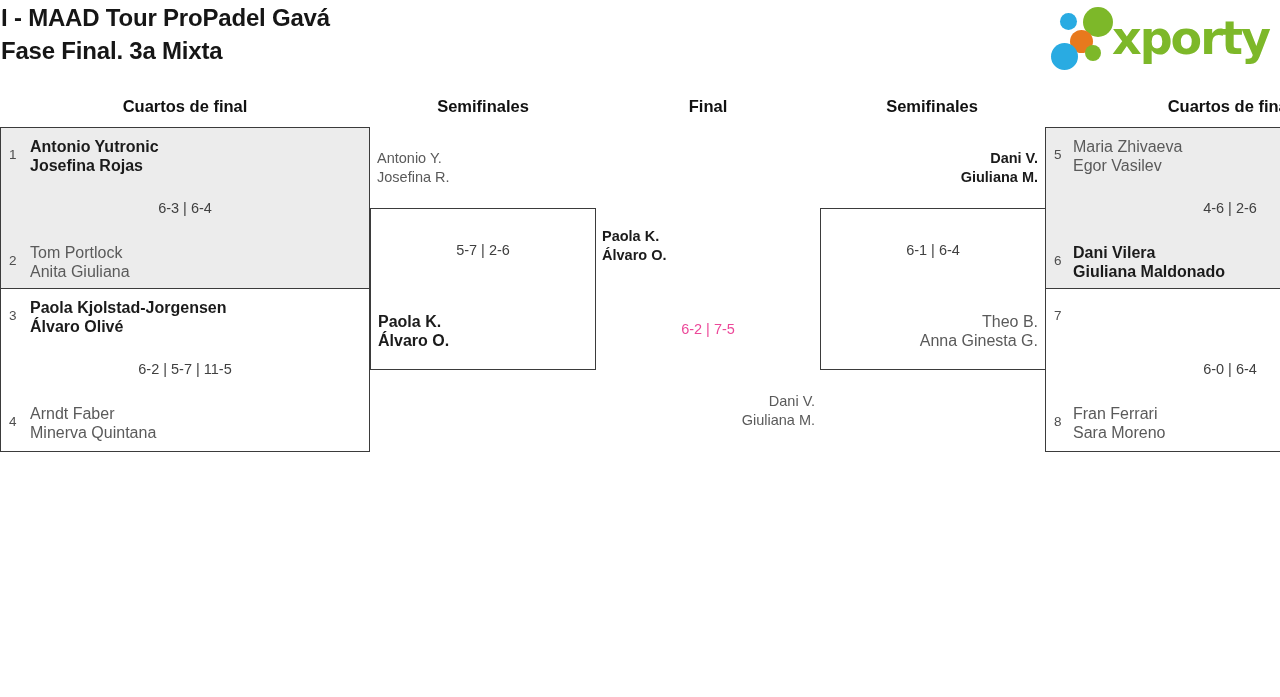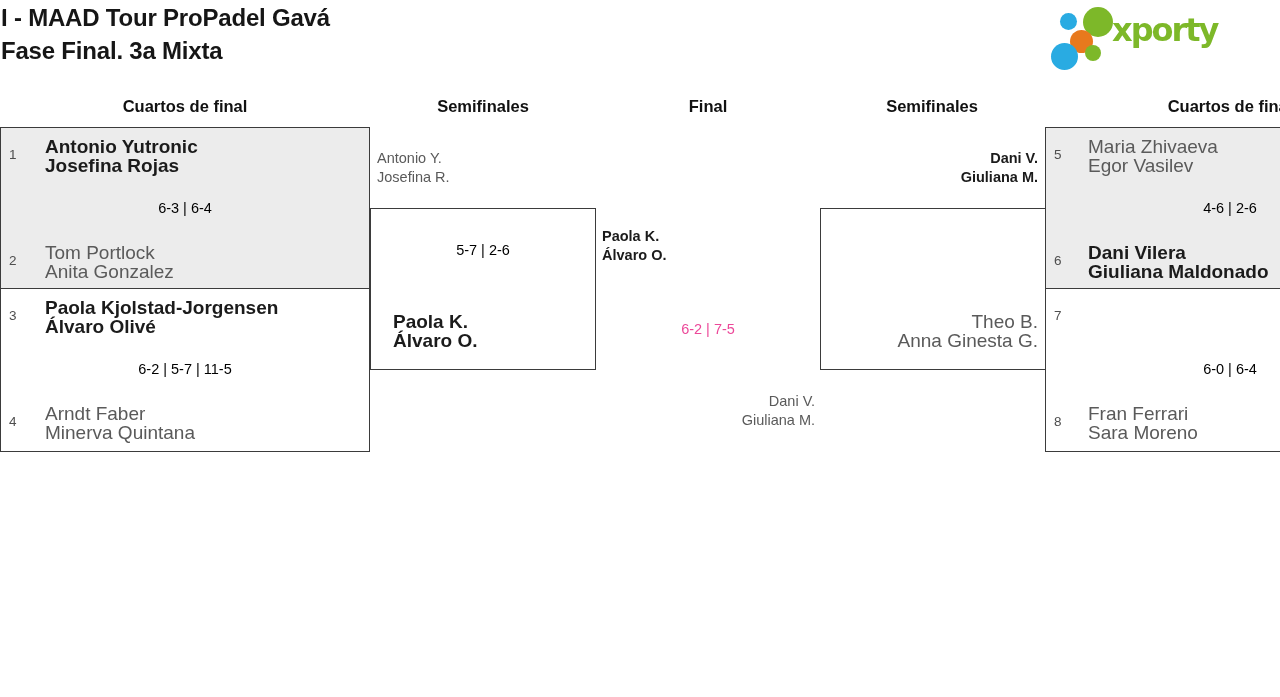--- a/index.html
+++ b/index.html
@@ -9,21 +9,21 @@
   
   .title{position:absolute;left:1px;top:1px;font-size:24px;font-weight:700;
          line-height:33px;color:#161616;letter-spacing:-0.2px;}
   .logo{position:absolute;left:1048px;top:5px;width:232px;height:66px;}
   .dot{position:absolute;border-radius:50%;}
   .dot-blue-small{left:12px;top:8px;width:17px;height:17px;background:var(--brand-blue,#29abe2);}
   .dot-green-big{left:35px;top:2px;width:30px;height:30px;background:var(--brand-green,#7db829);}
   .dot-orange{left:22px;top:25px;width:23px;height:23px;background:var(--brand-orange,#e8791d);}
   .dot-green-small{left:37px;top:40px;width:16px;height:16px;background:var(--brand-green,#7db829);}
   .dot-blue-big{left:3px;top:38px;width:27px;height:27px;background:var(--brand-blue,#29abe2);}
-  .wordmark{position:absolute;left:64px;top:6px;font-size:32px;font-weight:700;
+  .wordmark{position:absolute;left:64px;top:6px;font-size:46px;font-weight:700;
             letter-spacing:-2px;color:var(--brand-green,#7db829);
             font-family:"DejaVu Sans",sans-serif;}
 
   
   .round-header{position:absolute;top:97px;transform:translateX(-50%);
                 font-size:16.5px;font-weight:700;white-space:nowrap;color:#111;text-align:center;}
 
   
   .box{position:absolute;border:1px solid var(--box-border,#3b3b3b);
        box-sizing:border-box;background:#fff;}
@@ -31,31 +31,31 @@
   .qf{width:370px;height:162px;}
   #qf-lt{left:0;top:127px;}
   #qf-lb{left:0;top:288px;height:164px;}
   #qf-rt{left:1045px;top:127px;}
   #qf-rb{left:1045px;top:288px;height:164px;}
   .sf{width:226px;height:162px;top:208px;}
   #sf-l{left:370px;}
   #sf-r{left:820px;}
 
   
-  .team{position:absolute;font-size:19px;line-height:19px;white-space:nowrap;margin-left:15px;}
+  .team{position:absolute;font-size:16px;line-height:19px;white-space:nowrap;}
   .w{font-weight:700;color:var(--winner-text,#1b1b1b);}
   .l{font-weight:400;color:var(--loser-text,#5a5a5a);}
   .seed{position:absolute;left:8px;font-size:13.5px;color:#4e4e4e;line-height:19px;}
   .seed.s-top{top:17px;}
   .seed.s-bot{top:123px;}
   .qf .team.t-top{left:29px;top:9px;}
   .qf .team.t-bot{left:29px;top:115px;}
   .qf.qf-r .team.t-top,.qf.qf-r .team.t-bot{left:27px;}
   .score{position:absolute;left:0;width:100%;text-align:center;font-size:14.5px;
-         color:#000000;line-height:19px;}
+         color:#404040;line-height:19px;}
   .qf .score{top:71px;}
   .sf .score{top:32px;}
   .sf .team.t-bot{top:103px;}
   #sf-l .team.t-bot{left:7px;}
   #sf-r .team.t-bot{right:7px;text-align:right;}
 
   
   .float-label{position:absolute;font-size:14.5px;line-height:19px;white-space:nowrap;}
   #sf-l-top-label{left:377px;top:149px;}
   #sf-r-top-label{right:242px;top:149px;text-align:right;}
@@ -92,21 +92,21 @@
   <div class="box qf shaded" id="qf-lt">
     <div class="seed s-top">1</div>
     <div class="team t-top w">
       <div>Antonio Yutronic</div>
       <div>Josefina Rojas</div>
     </div>
     <div class="score">6-3 | 6-4</div>
     <div class="seed s-bot">2</div>
     <div class="team t-bot l">
       <div>Tom Portlock</div>
-      <div>Anita Gonzalez</div>
+      <div>Anita Giuliana</div>
     </div>
   </div>
 
   <div class="box qf" id="qf-lb">
     <div class="seed s-top">3</div>
     <div class="team t-top w">
       <div>Paola Kjolstad-Jorgensen</div>
       <div>Álvaro Olivé</div>
     </div>
     <div class="score">6-2 | 5-7 | 11-5</div>
@@ -133,20 +133,21 @@
     <div>Paola K.</div>
     <div>Álvaro O.</div>
   </div>
   <div id="final-score">6-2 | 7-5</div>
   <div class="float-label l" id="final-right-label">
     <div>Dani V.</div>
     <div>Giuliana M.</div>
   </div>
 
   <div class="box sf" id="sf-r">
+    <div class="score">6-1 | 6-4</div>
     <div class="team t-bot l">
       <div>Theo B.</div>
       <div>Anna Ginesta G.</div>
     </div>
   </div>
   <div class="float-label w" id="sf-r-top-label">
     <div>Dani V.</div>
     <div>Giuliana M.</div>
   </div>
 

